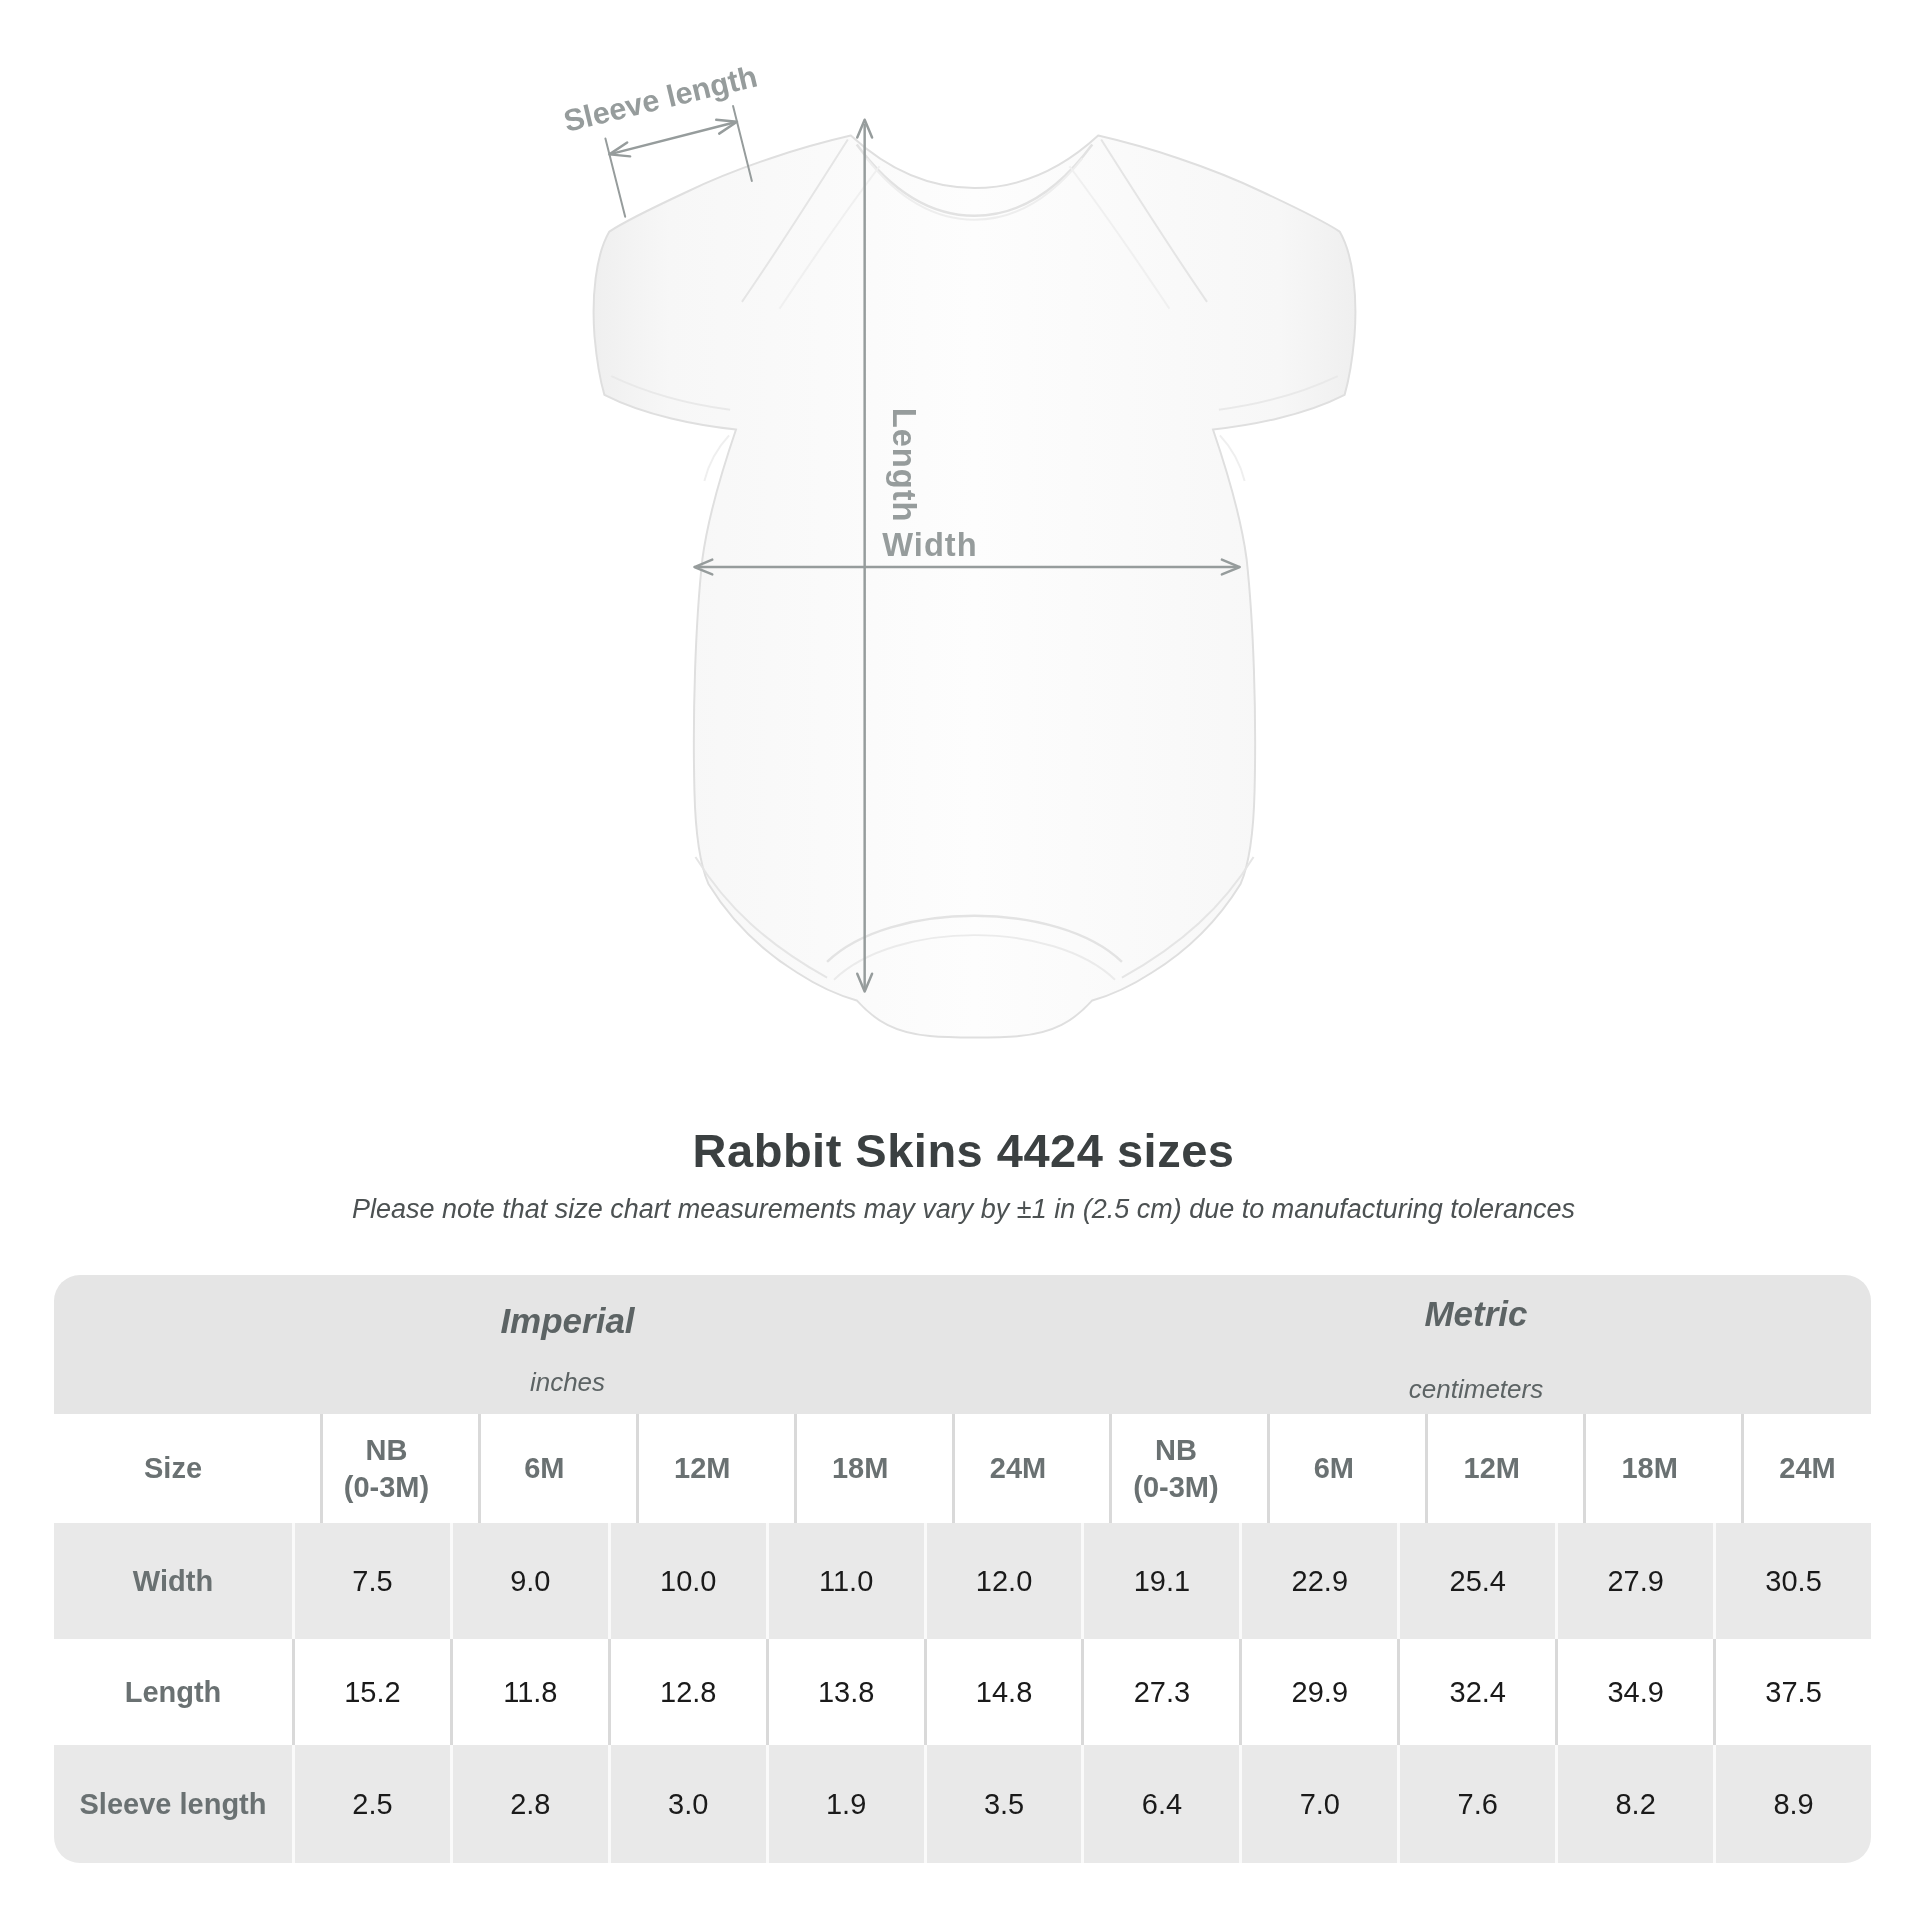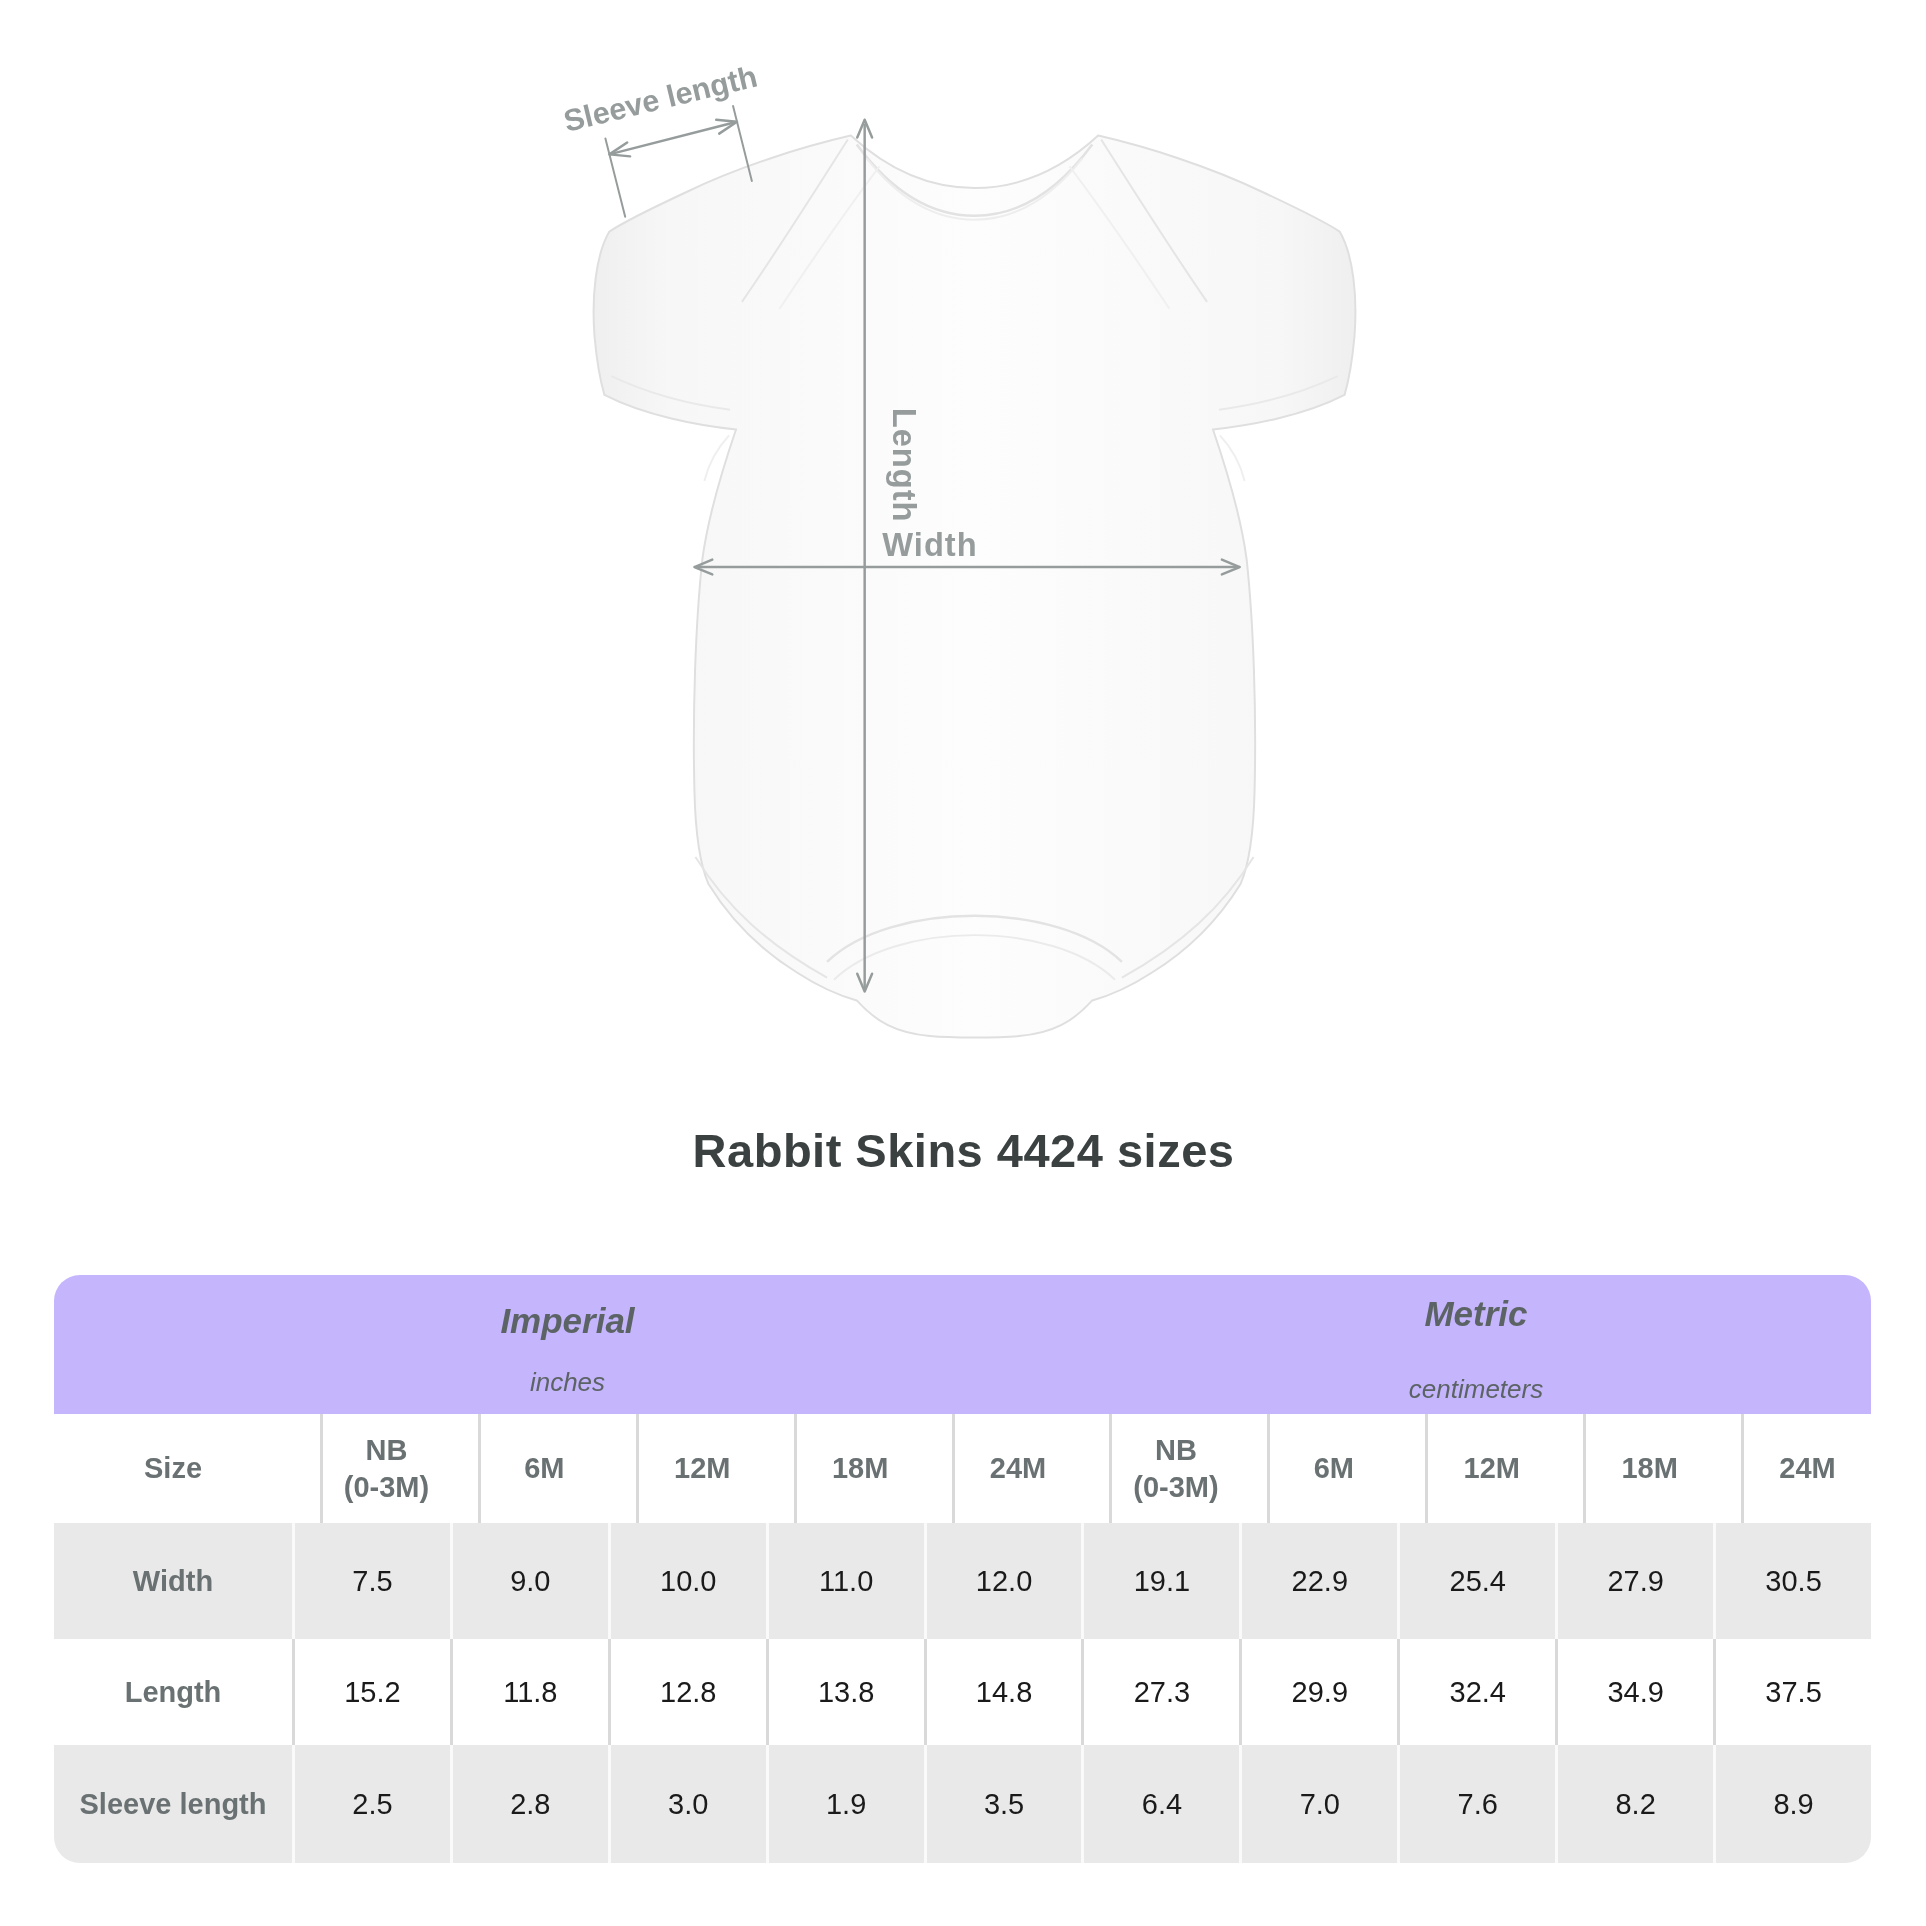--- a/index.html
+++ b/index.html
@@ -16,21 +16,21 @@
   }
   .subtitle{
     position:absolute;left:0;top:1194px;width:100%;text-align:center;
     font-size:27px;font-style:italic;color:#4c5152;
   }
   
   .size-table{
     position:absolute;left:54px;top:1275px;width:1817px;height:588px;
     border-radius:26px;overflow:hidden;background:#ffffff;
   }
-  .band{display:flex;height:139px;background:#c4b5fd;}
+  .band{display:flex;height:139px;background:#e5e5e5;}
   .band-half{display:flex;flex-direction:column;align-items:center;justify-content:center;padding-top:10px;}
   .band-left{width:1027px;}
   .band-right{width:790px;gap:14px;}
   .g-label{font-size:35px;font-weight:bold;font-style:italic;color:#5c6364;}
   .g-sub{font-size:26px;font-style:italic;color:#5c6364;margin-top:26px;}
   .trow{display:grid;grid-template-columns:238px repeat(10,1fr);}
   .thead{height:109px;background:#ffffff;gap:28px;--div:#d9d9d9;}
   .r-width{height:116px;background:#e9e9e9;--div:#fafafa;}
   .r-length{height:106px;background:#ffffff;--div:#d9d9d9;}
   .r-sleeve{height:119px;background:#e9e9e9;--div:#fafafa;}
@@ -128,20 +128,21 @@
         </g>
       </g>
 
       <text transform="translate(670 110) rotate(-13.5)" text-anchor="middle" font-size="31" font-weight="bold" fill="#969c9c" font-family="Liberation Sans, sans-serif">Sleeve length</text>
       <text transform="translate(903 412) rotate(90)" font-size="33" font-weight="bold" fill="#969c9c" letter-spacing="1" font-family="Liberation Sans, sans-serif">Length</text>
       <text x="940" y="562" text-anchor="middle" font-size="33" font-weight="bold" fill="#969c9c" letter-spacing="1" font-family="Liberation Sans, sans-serif">Width</text>
     </svg>
   </div>
 
   <div class="title">Rabbit Skins 4424 sizes</div>
+  <div class="subtitle">Please note that size chart measurements may vary by ±1 in (2.5 cm) due to manufacturing tolerances</div>
 
   <div class="size-table">
 
     <div class="band">
       <div class="band-half band-left">
         <div class="g-label">Imperial</div>
         <div class="g-sub">inches</div>
       </div>
       <div class="band-half band-right">
         <div class="g-label">Metric</div>

